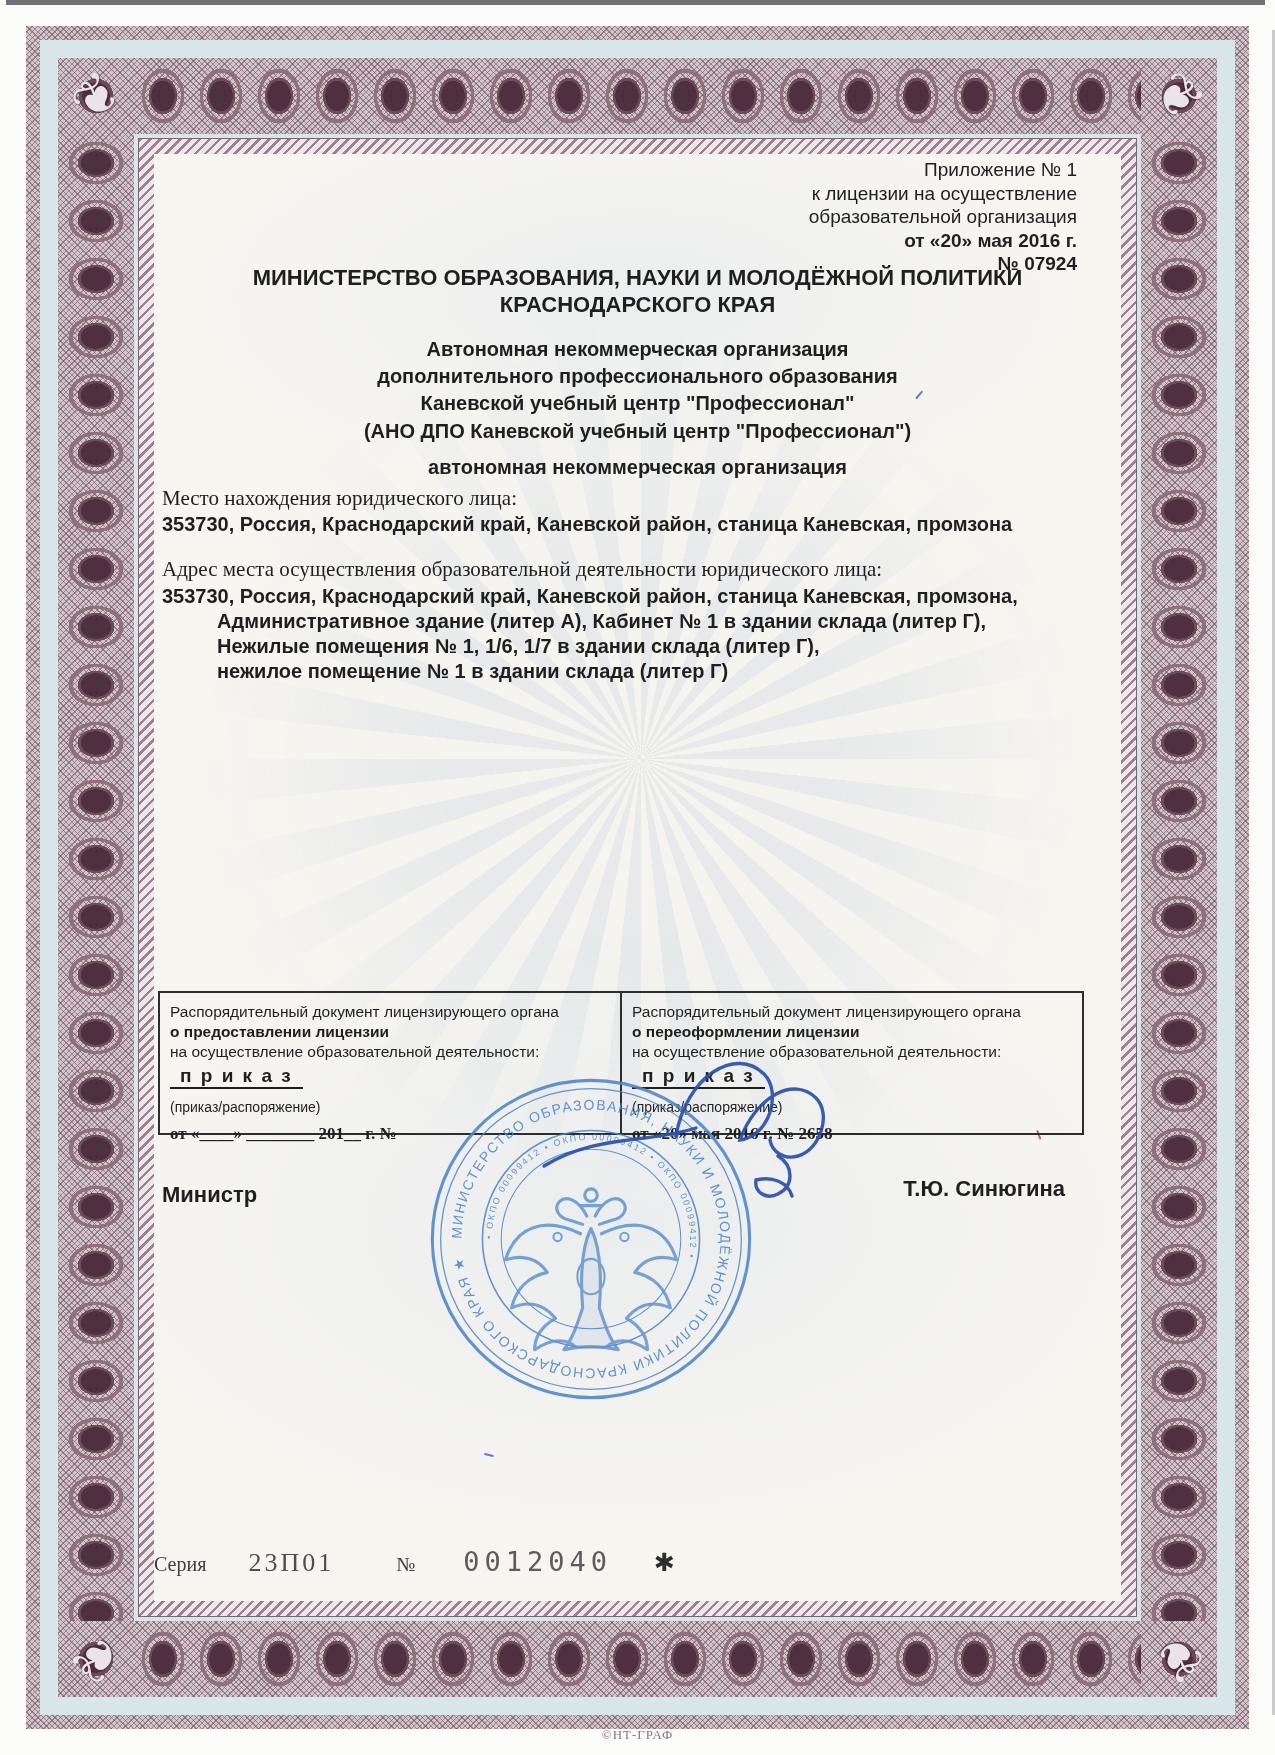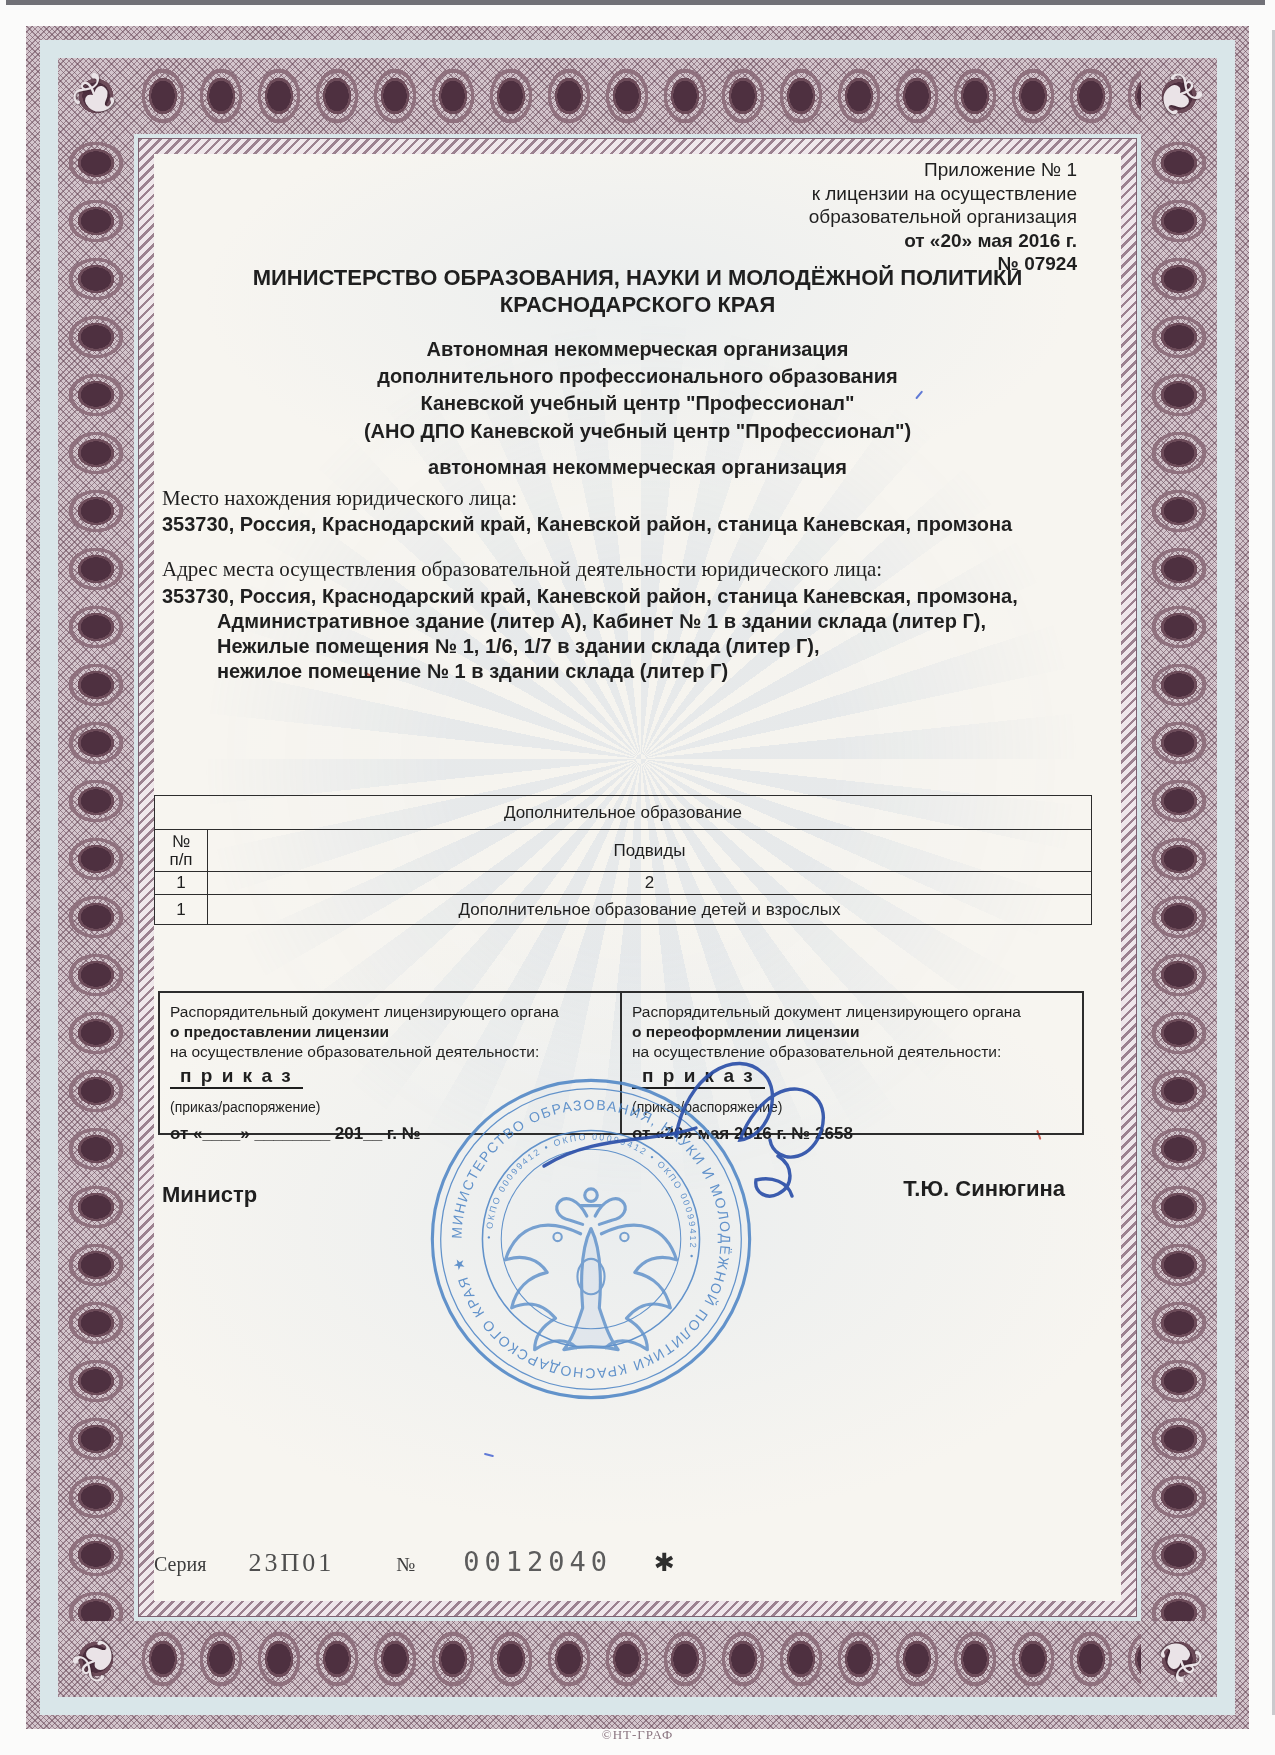--- a/index.html
+++ b/index.html
@@ -72,21 +72,21 @@
   .edu-table .r1{height:23px;}
   .edu-table .r2{height:30px;}
 
   
   .order-boxes{position:absolute;top:837px;left:4px;width:922px;height:140px;border:2px solid #2d2d2d;display:flex;}
   .obox{flex:1;padding:9px 10px 0;font-size:15.5px;line-height:20px;}
   .obox.left{border-right:2px solid #2d2d2d;}
   .obox .b{font-weight:bold;}
   .order-word{display:inline-block;margin-top:4px;font-size:19px;font-weight:bold;letter-spacing:2px;border-bottom:2px solid #1f1f1f;padding:0 10px 1px;}
   .order-note{font-size:14px;margin-top:8px;}
-  .order-date{font-weight:bold;font-size:17px;margin-top:7px;}
+  .order-date{font-weight:bold;font-size:17px;margin-top:7px;font-family:Liberation Serif, serif;}
 
   
   .sign-row{position:absolute;top:1028px;left:8px;right:56px;font-weight:bold;font-size:22px;}
   .sign-pos{position:absolute;left:0;top:0;}
   .sign-name{position:absolute;right:0;top:-6px;}
 
   
   .stamp{position:absolute;left:270px;top:918px;width:334px;height:334px;opacity:.88;}
   .stamp-stroke{stroke:var(--stamp-blue,#4f86c6);fill:none;}
   .stamp-text{fill:var(--stamp-blue,#4f86c6);}
@@ -158,42 +158,20 @@
     <div class="loc-value">353730, Россия, Краснодарский край, Каневской район, станица Каневская, промзона</div>
 
     <div class="addr-label serif-label">Адрес места осуществления образовательной деятельности юридического лица:</div>
     <div class="addr-lines">
       <div>353730, Россия, Краснодарский край, Каневской район, станица Каневская, промзона,</div>
       <div class="indent">Административное здание (литер А), Кабинет № 1 в здании склада (литер Г),</div>
       <div class="indent">Нежилые помещения № 1, 1/6, 1/7 в здании склада (литер Г),</div>
       <div class="indent">нежилое помещение № 1 в здании склада (литер Г)</div>
     </div>
 
-    <table class="edu-table">
-      <tbody>
-          <tr class="t-title">
-            <th colspan="2">Дополнительное образование</th>
-          </tr>
-      <tr class="t-head">
-        <th class="col-num">
-          <div>№</div>
-          <div>п/п</div>
-        </th>
-        <th>Подвиды</th>
-      </tr>
-      <tr class="r1">
-        <td>1</td>
-        <td>2</td>
-      </tr>
-      <tr class="r2">
-        <td>1</td>
-        <td>Дополнительное образование детей и взрослых</td>
-      </tr>
-    </tbody>
-      </table>
 
     <div class="order-boxes">
       <div class="obox left">
         <div>Распорядительный документ лицензирующего органа</div>
         <div class="b">о предоставлении лицензии</div>
         <div>на осуществление образовательной деятельности:</div>
         <div><span class="order-word">п р и к а з</span></div>
         <div class="order-note">(приказ/распоряжение)</div>
         <div class="order-date">от «____» ________ 201__ г. №</div>
       </div>

